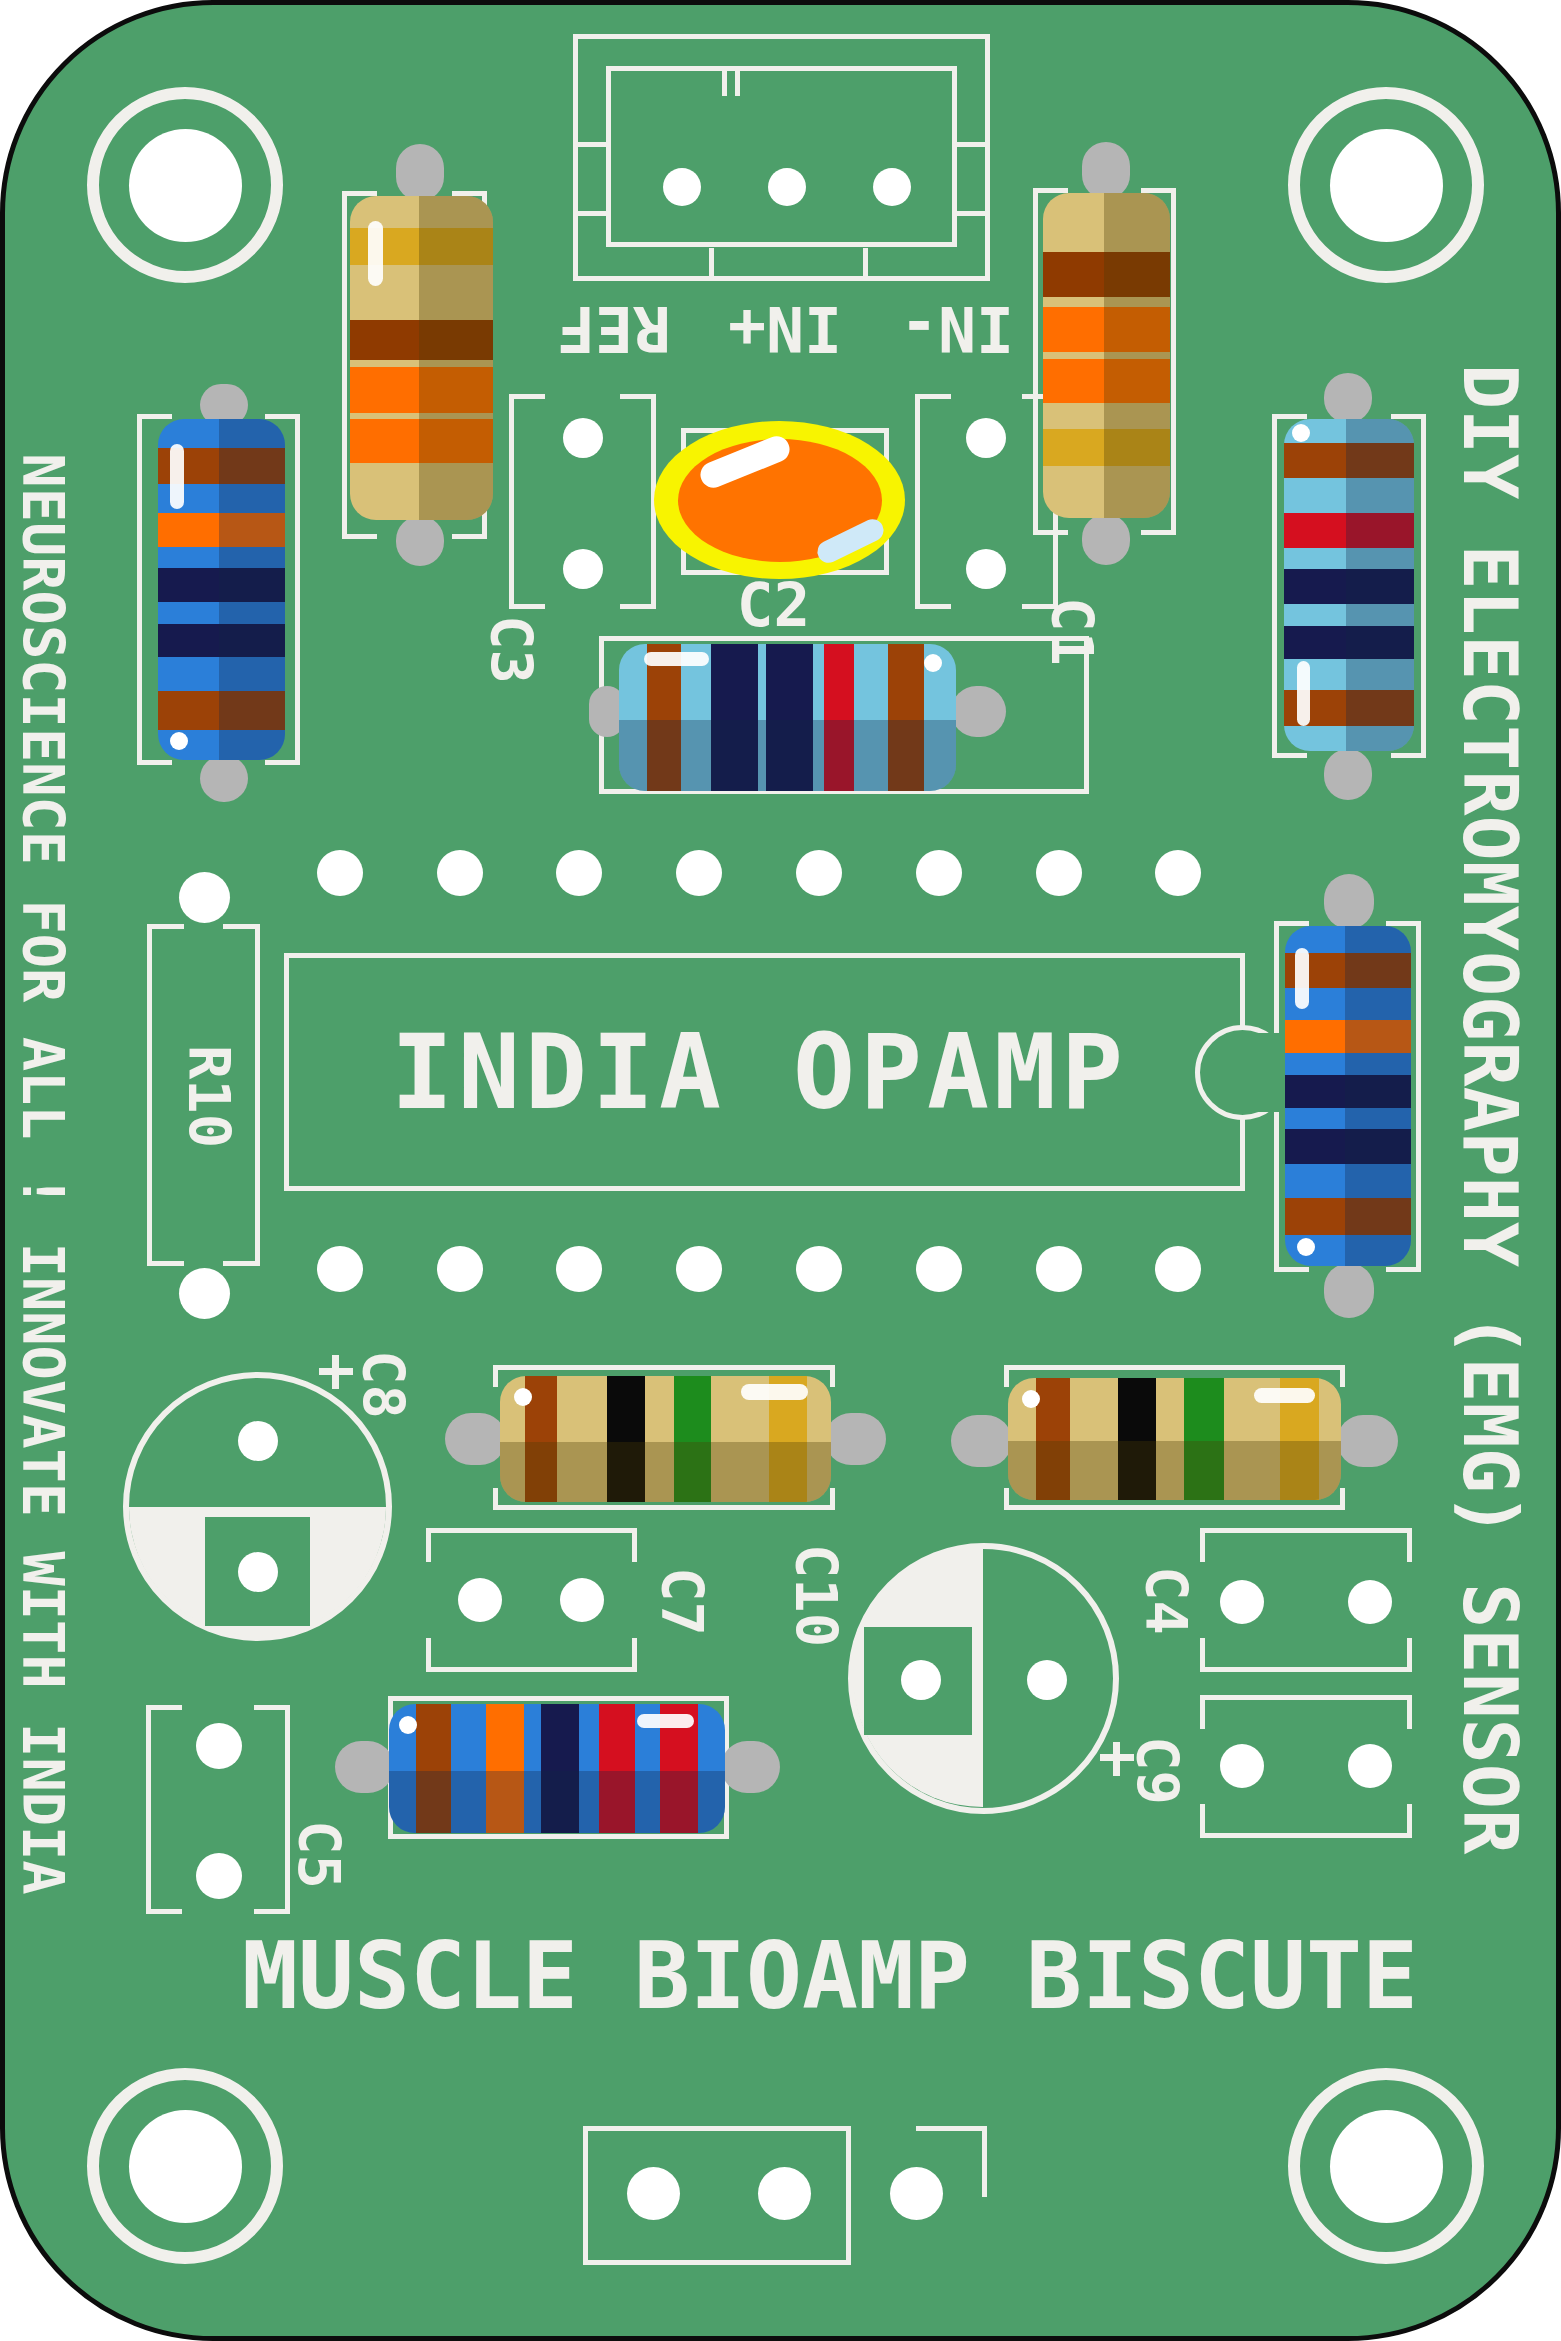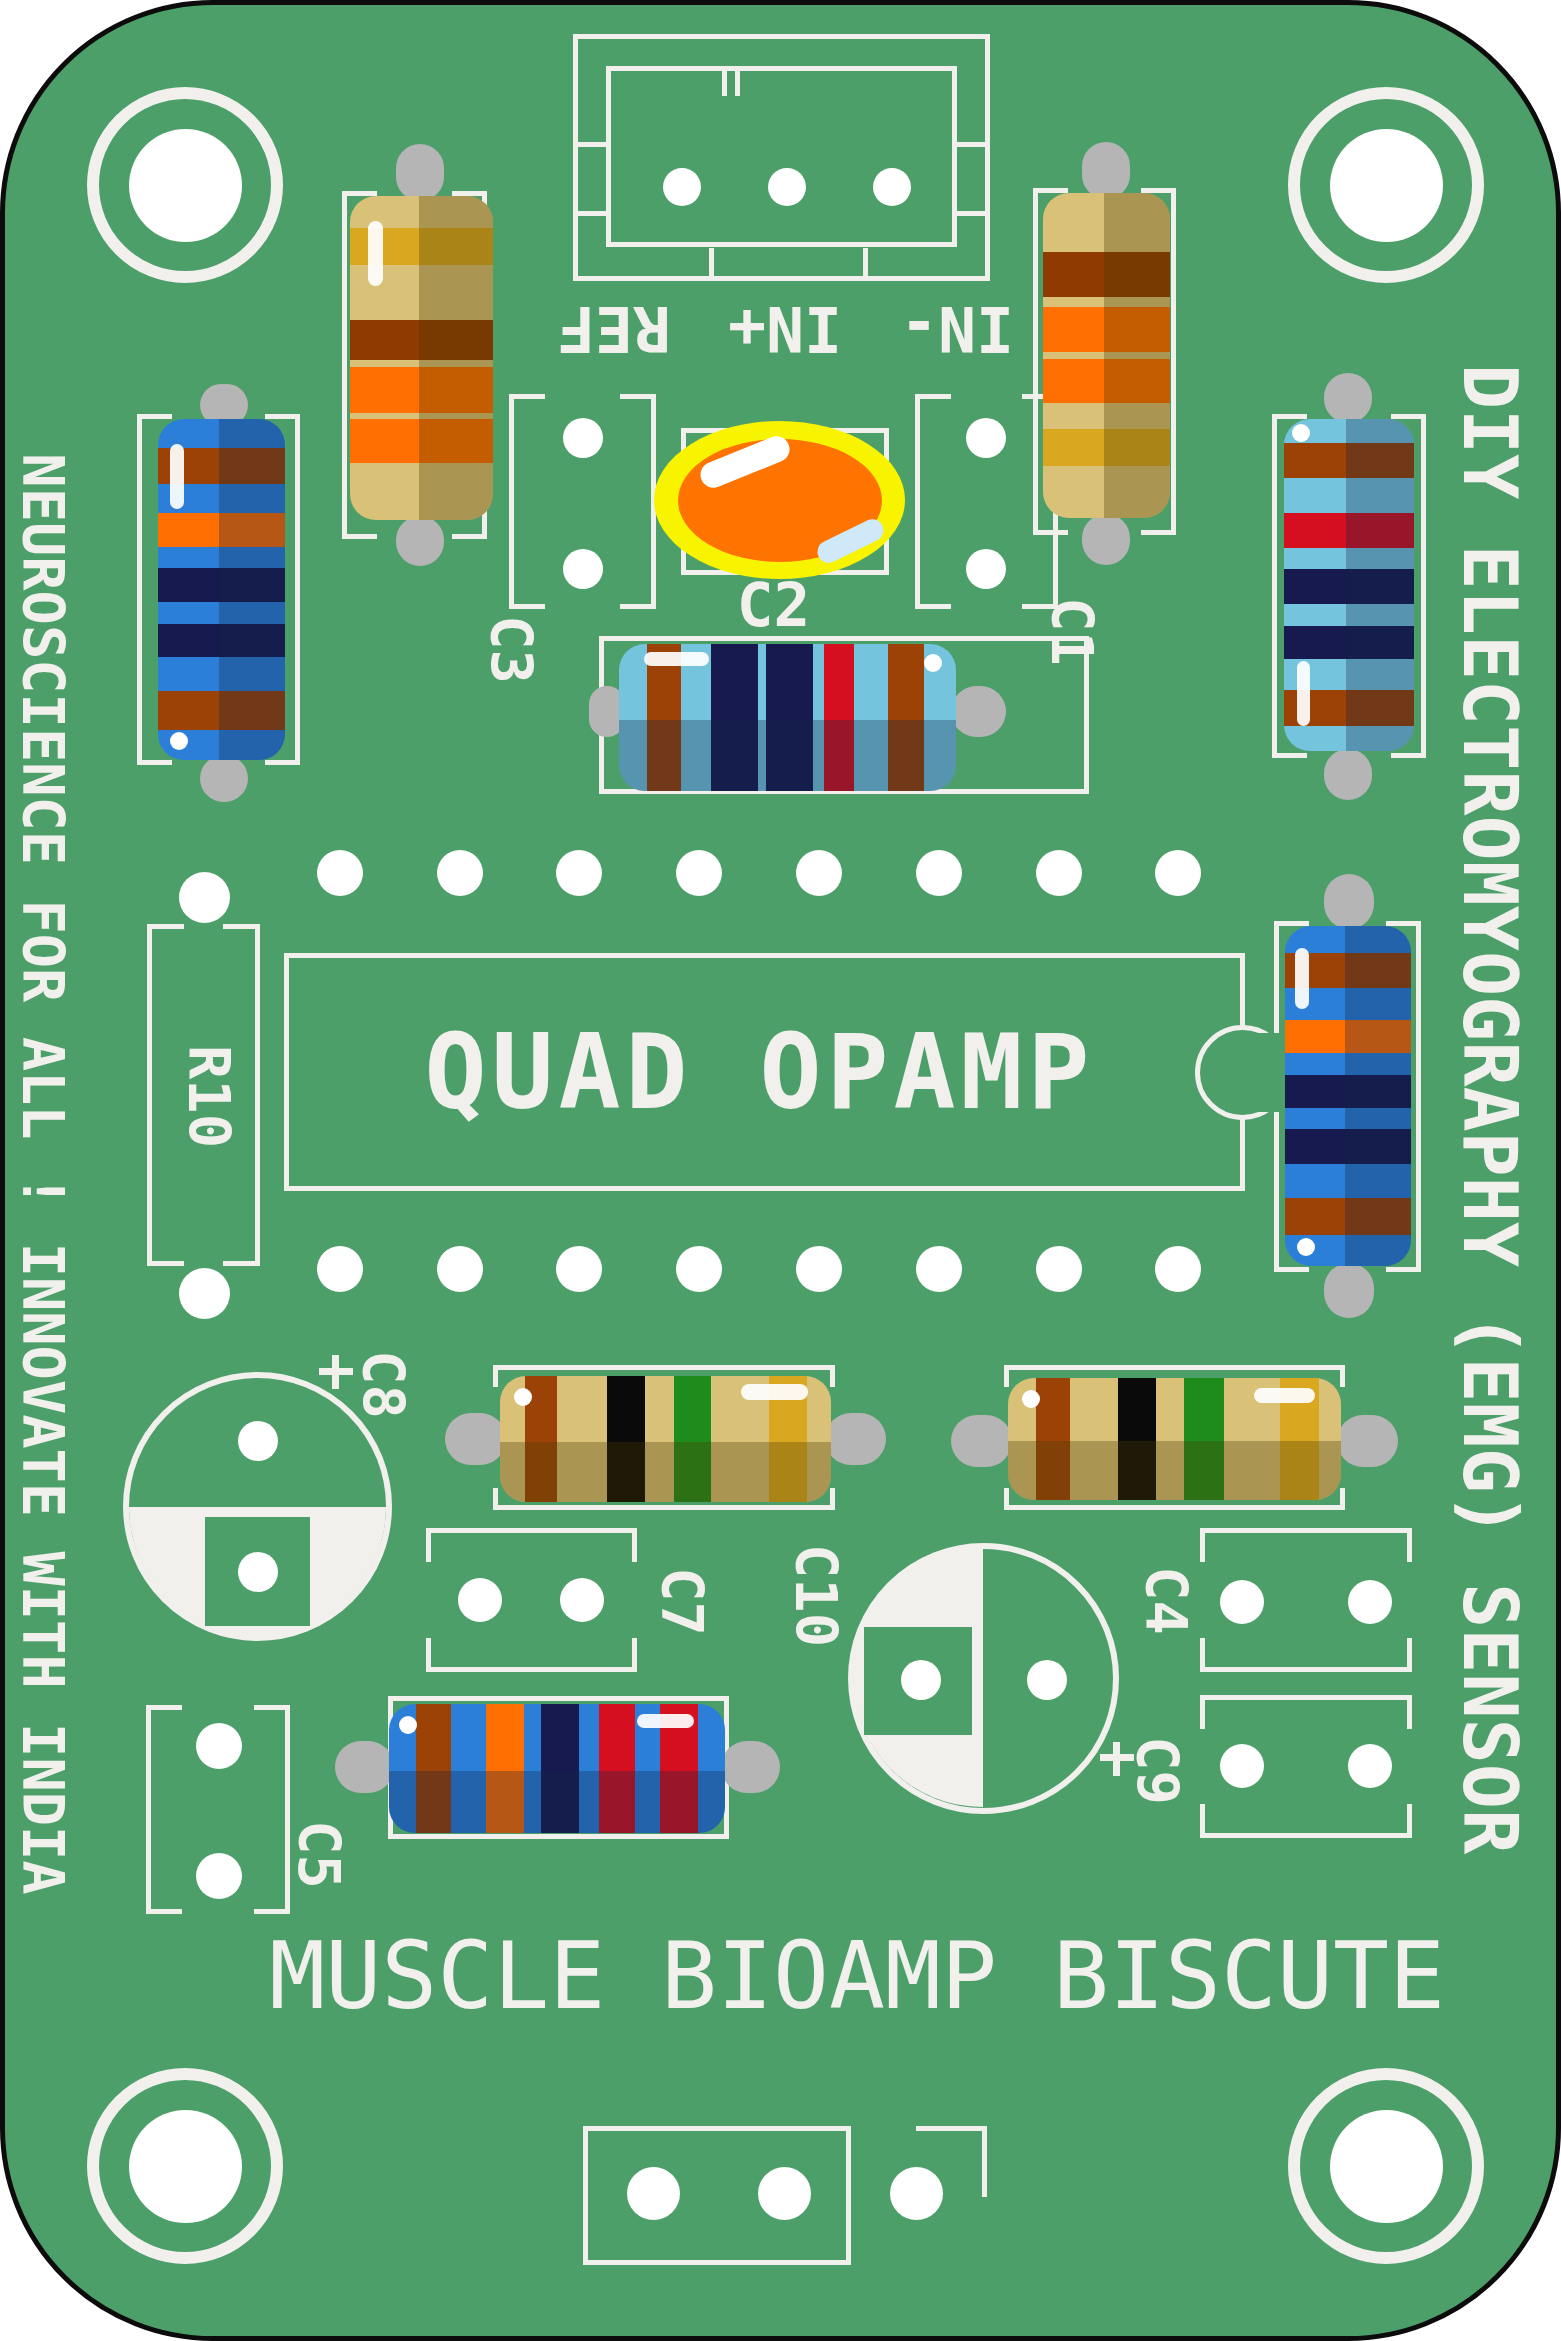--- a/index.html
+++ b/index.html
@@ -23,21 +23,21 @@
   .brL{position:absolute;border:5px solid var(--silk);border-right:0}
   .brR{position:absolute;border:5px solid var(--silk);border-left:0}
   .brT{position:absolute;border:5px solid var(--silk);border-bottom:0}
   .brB{position:absolute;border:5px solid var(--silk);border-top:0}
   .crTR{position:absolute;border:5px solid var(--silk);border-left:0;border-bottom:0}
   .tick{position:absolute;background:var(--silk)}
   .lab{position:absolute;color:var(--silk);font-weight:700;text-align:center;font-size:57px;line-height:63px}
   .rot90{transform:rotate(90deg)}
   .rot180{transform:rotate(180deg)}
   .vtext{position:absolute;color:var(--silk);font-weight:700;white-space:nowrap;transform:rotate(90deg)}
-  .title{position:absolute;left:232px;top:1917px;width:1208px;text-align:right;font-size:93px;font-weight:400;color:var(--silk)}
+  .title{position:absolute;left:221px;top:1917px;width:1208px;text-align:center;font-size:93px;font-weight:700;color:var(--silk)}
   .pins{position:absolute;left:554px;top:2032px;width:455px;display:flex;justify-content:space-between;font-size:63px;font-weight:700;color:var(--silk)}
   .ictext{position:absolute;left:289px;top:1008px;width:931px;text-align:center;font-size:103px;line-height:119px;font-weight:700;color:var(--silk);letter-spacing:5px}
   .mring{position:absolute;width:196px;height:196px;border:12px solid var(--silk);border-radius:50%}
   .mcenter{position:absolute;width:113px;height:113px;border-radius:50%;background:var(--hole)}
 </style>
 </head>
 <body>
 
 <div class="board">
 
@@ -90,21 +90,21 @@
   <div class="brR" style="left:1381px;top:916px;width:35px;height:351px"></div>
   <div class="brT" style="left:488px;top:1360px;width:342px;height:22px"></div>
   <div class="brB" style="left:488px;top:1483px;width:342px;height:22px"></div>
   <div class="brT" style="left:999px;top:1360px;width:341px;height:22px"></div>
   <div class="brB" style="left:999px;top:1483px;width:341px;height:22px"></div>
   <div class="silkrect" style="left:383px;top:1691px;width:341px;height:143px"></div>
 
   <div class="silkrect" style="left:279px;top:948px;width:961px;height:238px"></div>
   <div class="a" style="left:1190px;top:1020px;width:95px;height:95px;border:5px solid var(--silk);border-radius:50%;background:var(--green)"></div>
   <div class="a" style="left:1236px;top:1028px;width:59px;height:79px;background:var(--green)"></div>
-  <div class="ictext">QUAD OPAMP</div>
+  <div class="ictext">INDIA OPAMP</div>
 
   <div class="a" style="left:118px;top:1367px;width:269px;height:269px;border:6px solid var(--silk);border-radius:50%"></div>
   <div class="a" style="left:124px;top:1502px;width:257px;height:129px;border-radius:0 0 129px 129px;background:var(--silk)"></div>
   <div class="a" style="left:200px;top:1512px;width:105px;height:109px;background:var(--green)"></div>
   <div class="tick" style="left:314px;top:1363px;width:34px;height:7px"></div>
   <div class="tick" style="left:327px;top:1350px;width:7px;height:34px"></div>
 
   <div class="a" style="left:843px;top:1538px;width:271px;height:271px;border:6px solid var(--silk);border-radius:50%"></div>
   <div class="a" style="left:848px;top:1543px;width:130px;height:259px;border-radius:130px 0 0 130px;background:var(--silk)"></div>
   <div class="a" style="left:859px;top:1622px;width:108px;height:108px;background:var(--green)"></div>

